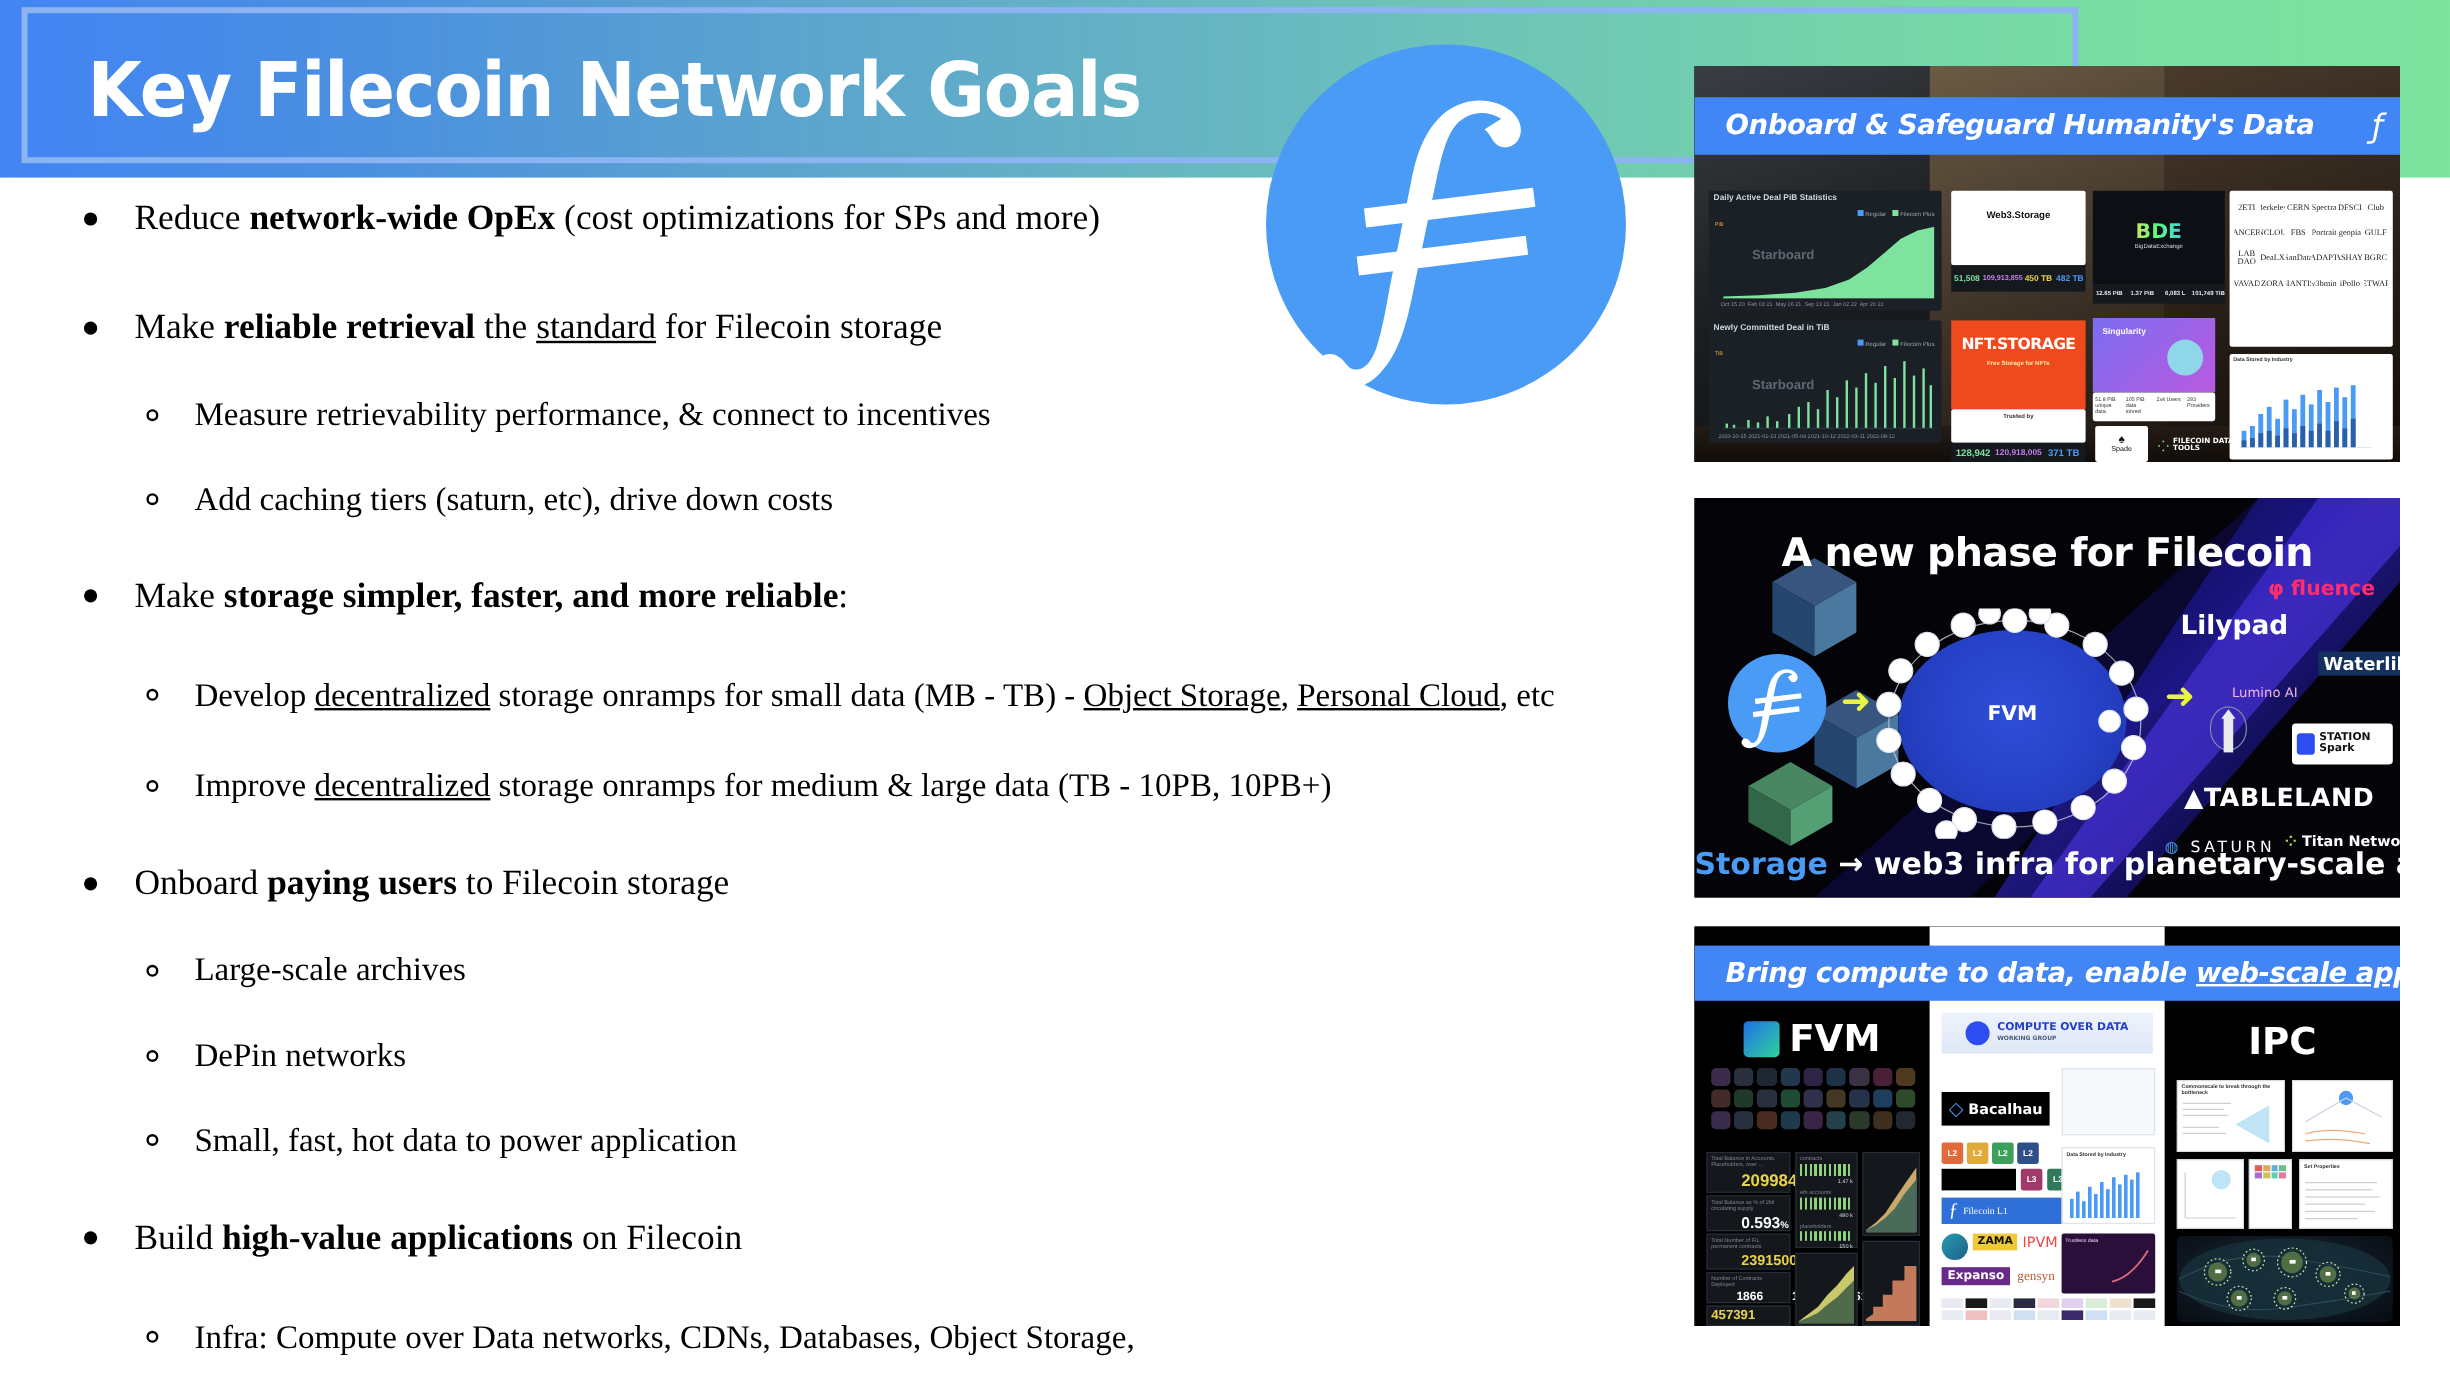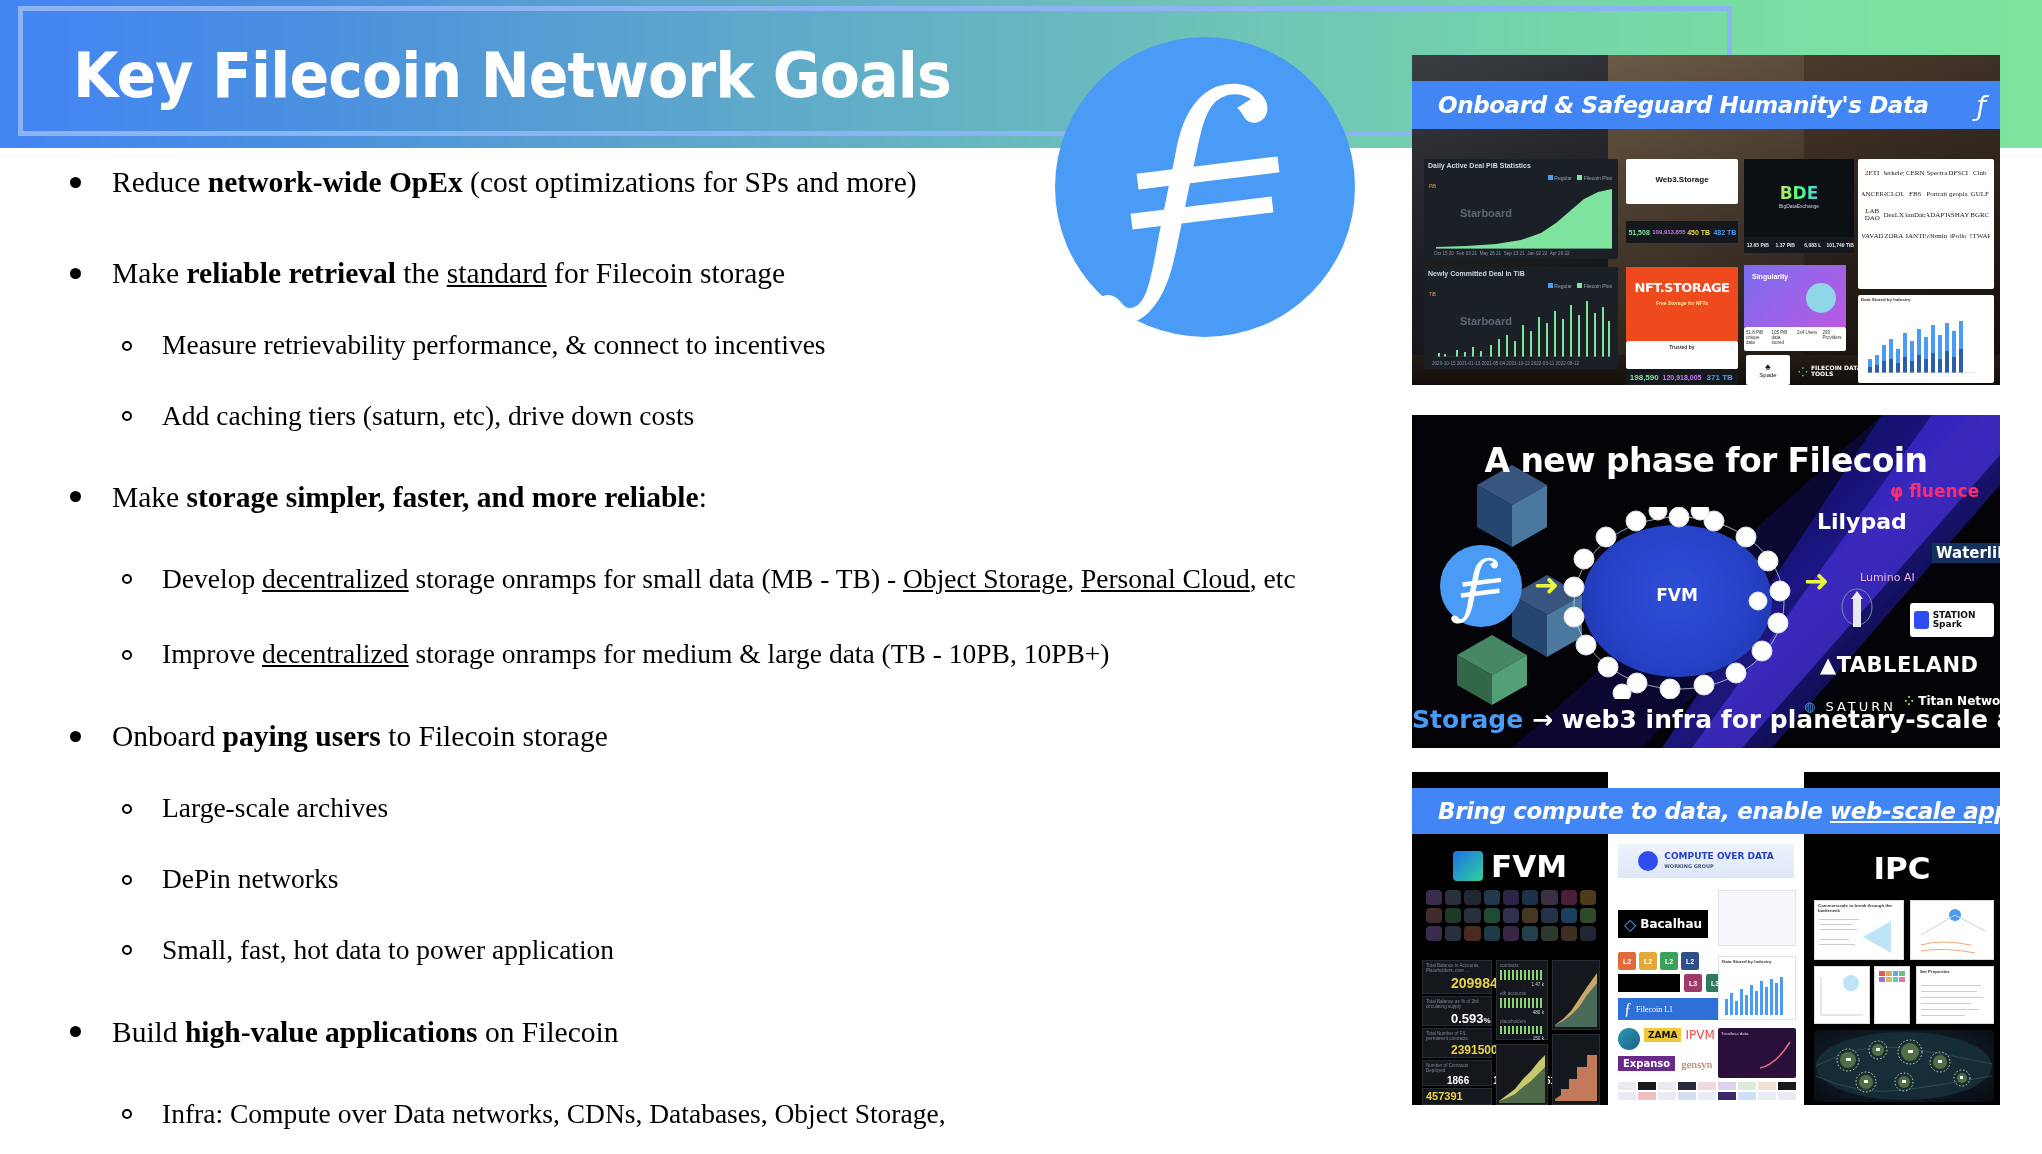--- a/index.html
+++ b/index.html
@@ -242,39 +242,39 @@
           <rect x="158" y="18" width="2" height="44"></rect>
         <rect x="166" y="12" width="2" height="50"></rect>
           <rect x="172" y="26" width="2" height="36"></rect>
       </g>
       <line x1="0" y1="62" x2="176" y2="62" stroke="#3a4049" stroke-width="1"></line>
     </svg>
     <div style="position:absolute;left:36px;top:48px;color:#5e6874;font-family:'Liberation Sans',sans-serif;font-size:11px;font-weight:bold;">Starboard</div>
     <div class="axis-lab" style="left:8px;top:94px;">2020-10-15 2021-01-13 2021-05-04 2021-10-12 2022-03-11 2022-08-12</div>
   </div>
 
-  <div class="whitecard" style="left:214px;top:104px;width:112px;height:45px;">
+  <div class="whitecard" style="left:214px;top:104px;width:112px;height:62px;">
     <div style="text-align:center;padding-top:16px;font-family:'Liberation Sans',sans-serif;font-size:8px;font-weight:bold;color:#111;">Web3.Storage</div>
   </div>
   <div style="position:absolute;left:214px;top:166px;width:112px;height:22px;background:#15181d;display:flex;">
     <div class="bignum" style="flex:1;color:#7ee39e;font-size:7px;align-self:center;text-align:center;">51,508</div>
     <div class="bignum" style="flex:1;color:#c87ef0;font-size:6px;align-self:center;text-align:center;">109,913,855</div>
     <div class="bignum" style="flex:1;color:#e8d24a;font-size:7px;align-self:center;text-align:center;">450 TB</div>
     <div class="bignum" style="flex:1;color:#4a9bf5;font-size:7px;align-self:center;text-align:center;">482 TB</div>
   </div>
 
   <div style="position:absolute;left:214px;top:212px;width:112px;height:74px;background:#ef4a1e;">
     <div style="text-align:center;padding-top:14px;font-family:'DejaVu Sans',sans-serif;font-size:13px;font-weight:bold;color:#ffffff;line-height:1;letter-spacing:-0.5px;">NFT.STORAGE</div>
     <div style="text-align:center;margin-top:6px;font-family:'Liberation Sans',sans-serif;font-size:5px;color:#ffe6a0;font-weight:bold;">Free Storage for NFTs</div>
   </div>
   <div class="whitecard" style="left:214px;top:286px;width:112px;height:28px;">
     <div style="text-align:center;padding-top:3px;font-family:'Liberation Sans',sans-serif;font-size:5px;color:#333;font-weight:bold;">Trusted by</div>
   </div>
   <div style="position:absolute;left:214px;top:314px;width:112px;height:16px;background:#15181d;display:flex;">
-    <div class="bignum" style="flex:1;color:#7ee39e;font-size:8px;align-self:center;text-align:center;">198,590</div>
+    <div class="bignum" style="flex:1;color:#7ee39e;font-size:8px;align-self:center;text-align:center;">128,942</div>
     <div class="bignum" style="flex:1;color:#c87ef0;font-size:7px;align-self:center;text-align:center;">120,918,005</div>
     <div class="bignum" style="flex:1;color:#4a9bf5;font-size:8px;align-self:center;text-align:center;">371 TB</div>
   </div>
 
   <div style="position:absolute;left:332px;top:104px;width:110px;height:78px;background:#0c0f14;">
     <div style="text-align:center;padding-top:24px;font-family:'DejaVu Sans',sans-serif;font-size:17px;font-weight:bold;background:linear-gradient(90deg,#ff4d4d,#ffd84d,#4dff88,#4db8ff,#b84dff);-webkit-background-clip:text;background-clip:text;color:transparent;">BDE</div>
     <div style="text-align:center;font-family:'Liberation Sans',sans-serif;font-size:5px;color:#cfd6e0;">BigDataExchange</div>
   </div>
   <div style="position:absolute;left:332px;top:182px;width:110px;height:16px;background:#15181d;display:flex;">
     <div class="bignum" style="flex:1;color:#dfe4ee;font-size:5px;align-self:center;text-align:center;">12.65 PiB</div>

